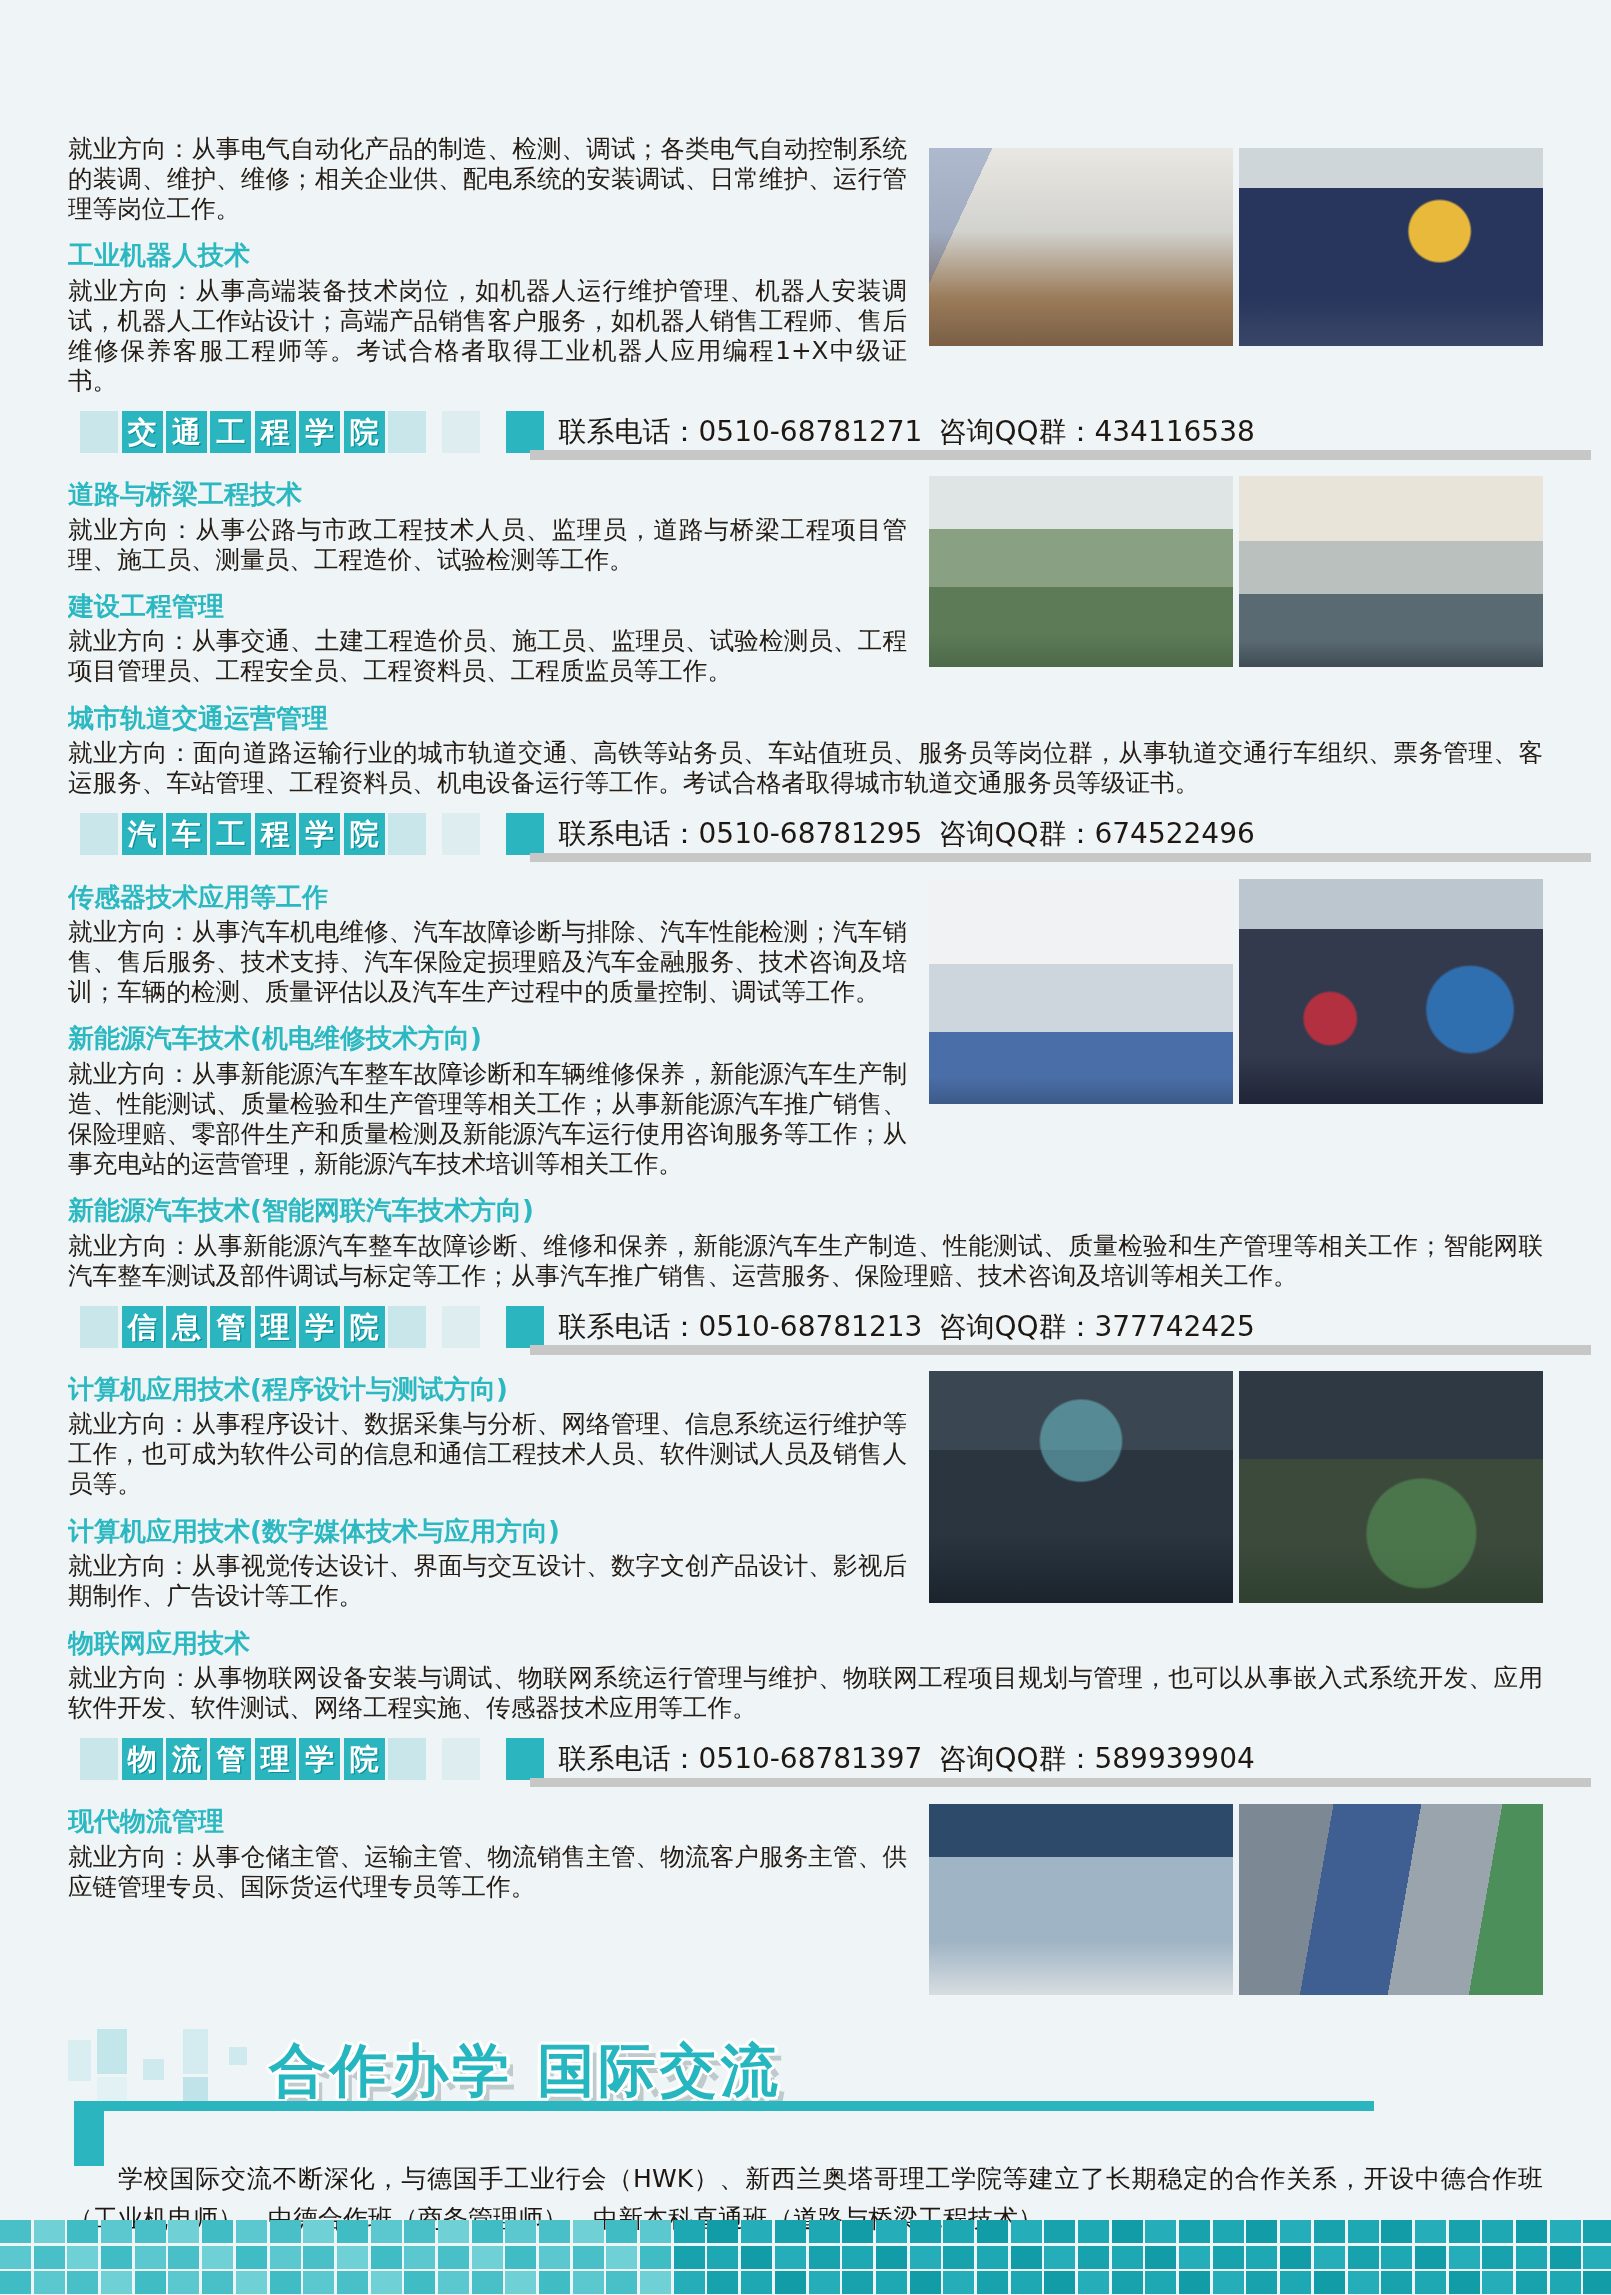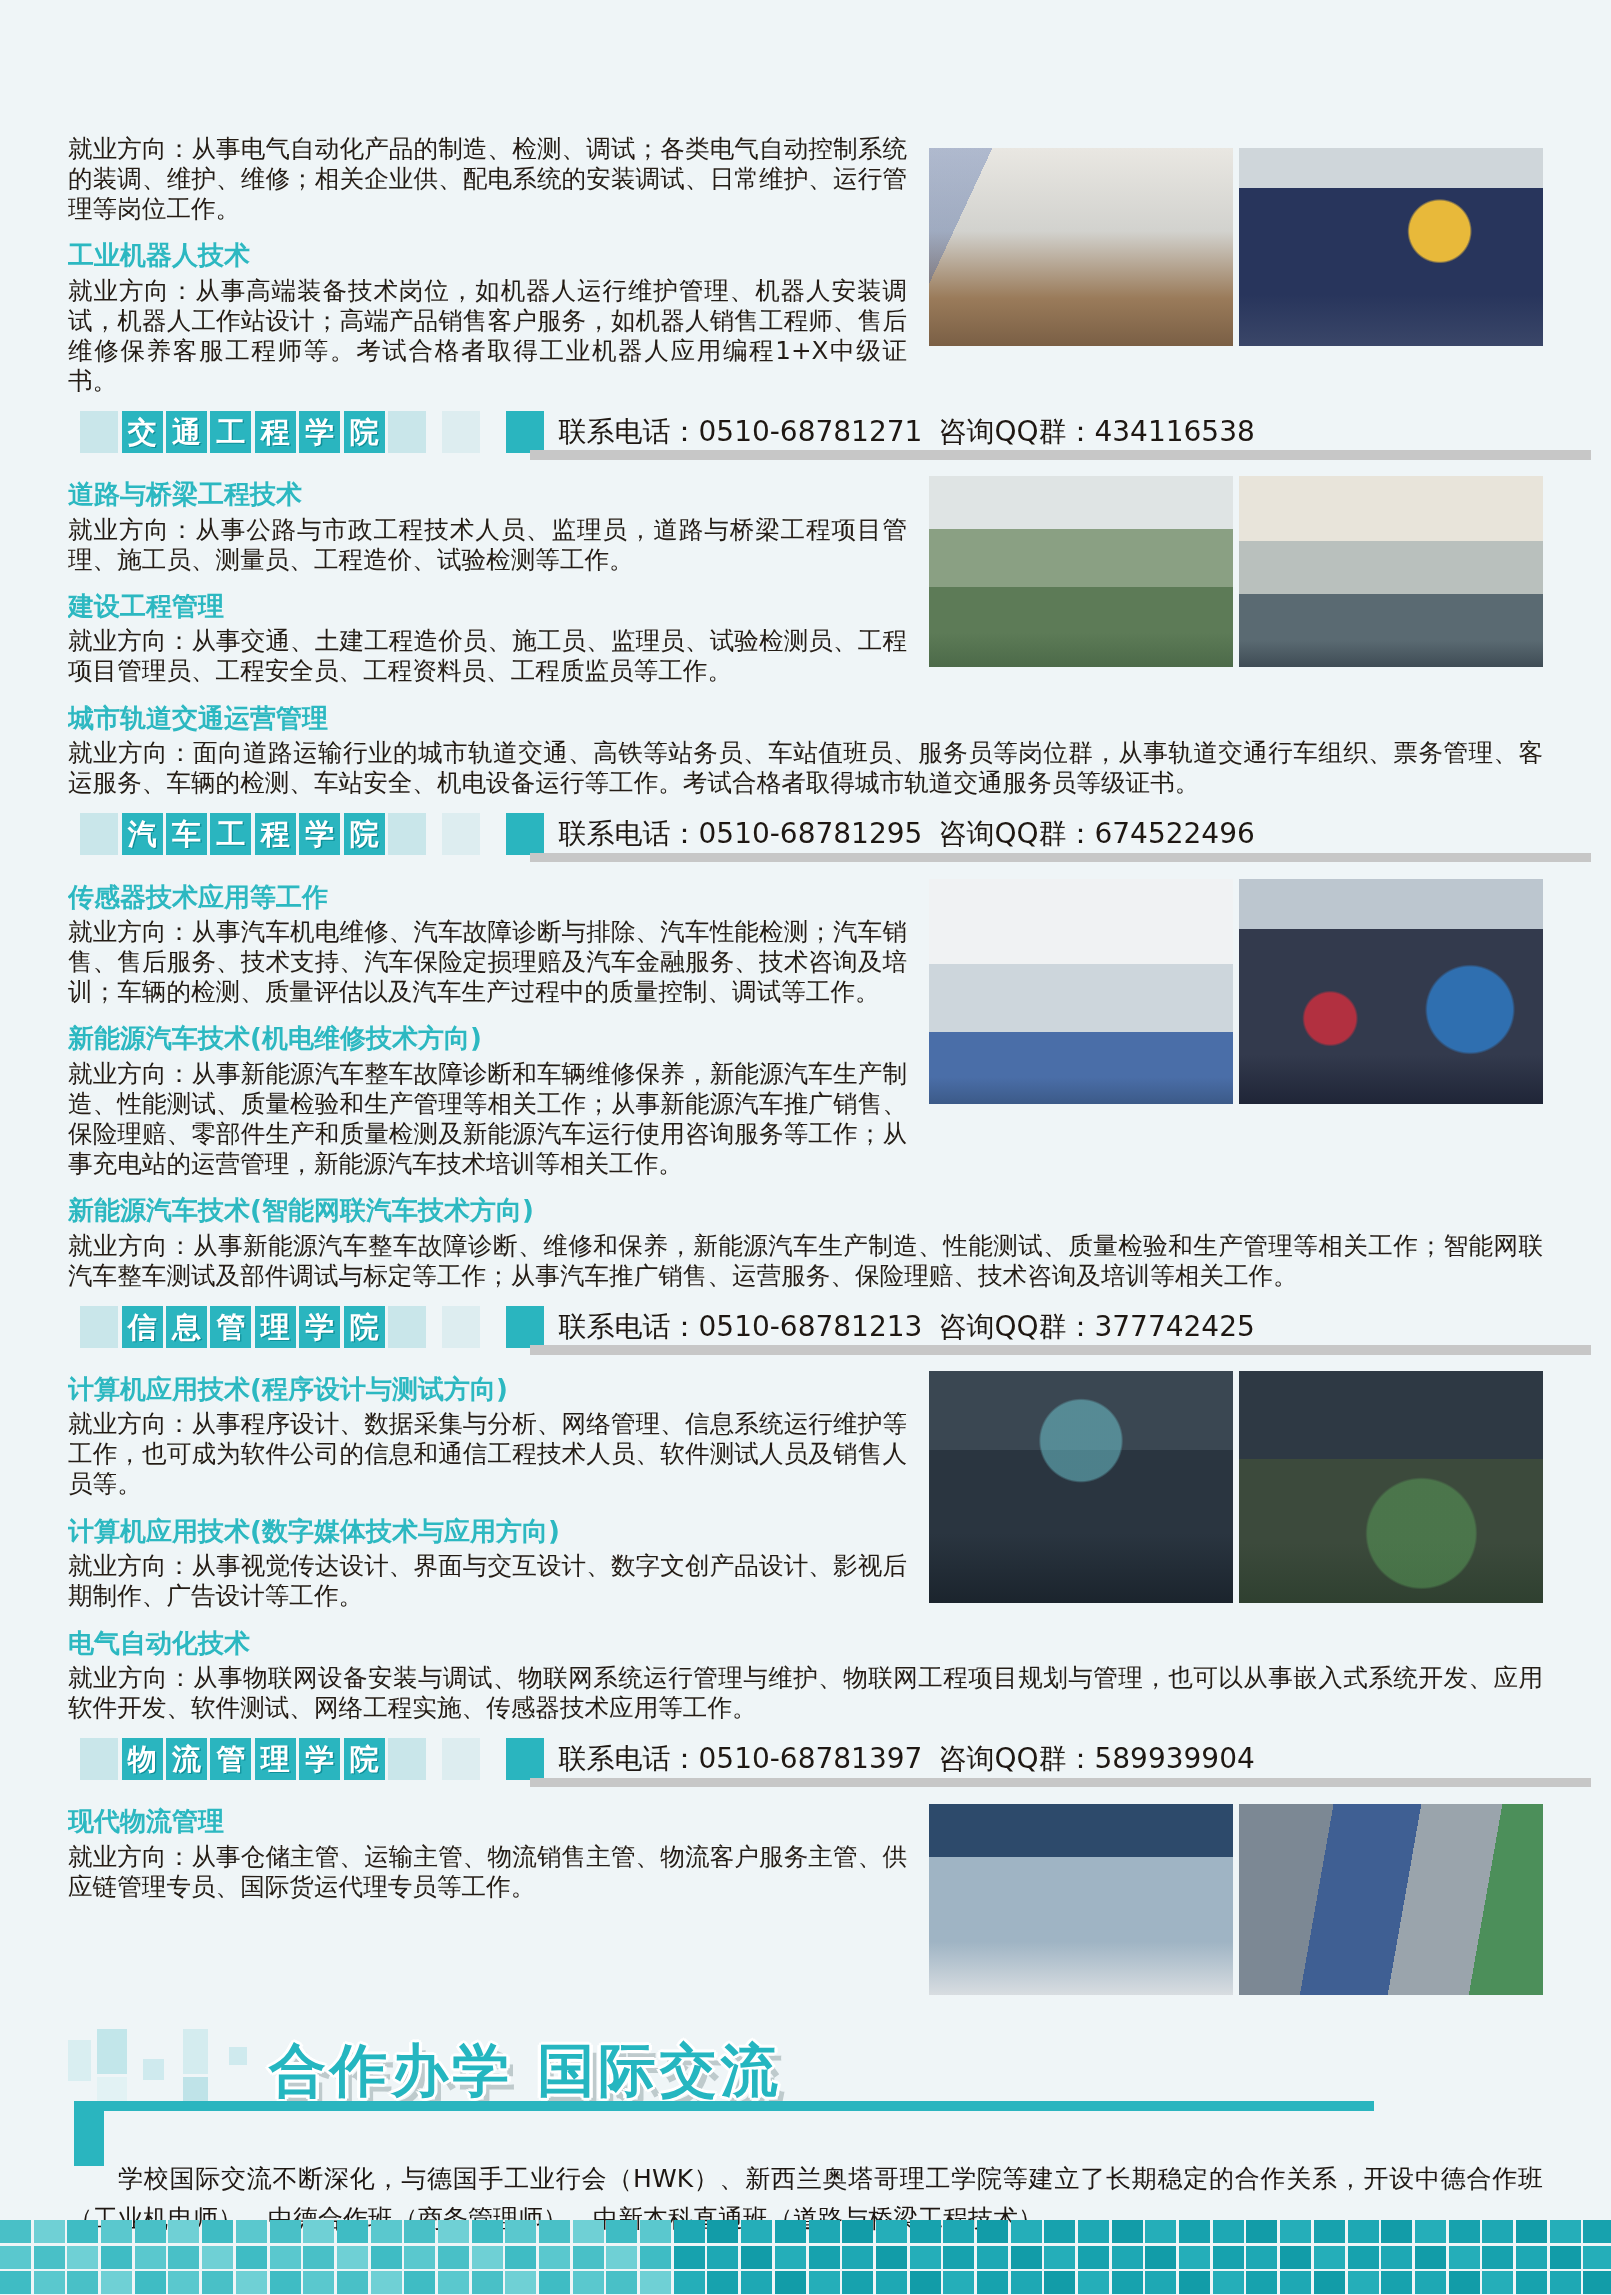--- a/index.html
+++ b/index.html
@@ -154,21 +154,21 @@
       <div class="program">
         <h3 class="ptitle">道路与桥梁工程技术</h3>
         <p class="pbody">就业方向：从事公路与市政工程技术人员、监理员，道路与桥梁工程项目管理、施工员、测量员、工程造价、试验检测等工作。</p>
       </div>
       <div class="program">
         <h3 class="ptitle">建设工程管理</h3>
         <p class="pbody">就业方向：从事交通、土建工程造价员、施工员、监理员、试验检测员、工程项目管理员、工程安全员、工程资料员、工程质监员等工作。</p>
       </div>
       <div class="program">
         <h3 class="ptitle">城市轨道交通运营管理</h3>
-        <p class="pbody">就业方向：面向道路运输行业的城市轨道交通、高铁等站务员、车站值班员、服务员等岗位群，从事轨道交通行车组织、票务管理、客运服务、车辆的检测、车站安全、机电设备运行等工作。考试合格者取得城市轨道交通服务员等级证书。</p>
+        <p class="pbody">就业方向：面向道路运输行业的城市轨道交通、高铁等站务员、车站值班员、服务员等岗位群，从事轨道交通行车组织、票务管理、客运服务、车站管理、工程资料员、机电设备运行等工作。考试合格者取得城市轨道交通服务员等级证书。</p>
       </div>
     </div>
   </div>
 
   <div class="section college">
     <div class="college-header">
       <div class="tile t-pale"></div>
       <div class="tile char">汽</div>
       <div class="tile char">车</div>
       <div class="tile char">工</div>
@@ -227,21 +227,21 @@
       </div>
       <div class="program">
         <h3 class="ptitle">计算机应用技术(程序设计与测试方向)</h3>
         <p class="pbody">就业方向：从事程序设计、数据采集与分析、网络管理、信息系统运行维护等工作，也可成为软件公司的信息和通信工程技术人员、软件测试人员及销售人员等。</p>
       </div>
       <div class="program">
         <h3 class="ptitle">计算机应用技术(数字媒体技术与应用方向)</h3>
         <p class="pbody">就业方向：从事视觉传达设计、界面与交互设计、数字文创产品设计、影视后期制作、广告设计等工作。</p>
       </div>
       <div class="program">
-        <h3 class="ptitle">电气自动化技术</h3>
+        <h3 class="ptitle">物联网应用技术</h3>
         <p class="pbody">就业方向：从事物联网设备安装与调试、物联网系统运行管理与维护、物联网工程项目规划与管理，也可以从事嵌入式系统开发、应用软件开发、软件测试、网络工程实施、传感器技术应用等工作。</p>
       </div>
     </div>
   </div>
 
   <div class="section college">
     <div class="college-header">
       <div class="tile t-pale"></div>
       <div class="tile char">物</div>
       <div class="tile char">流</div>

